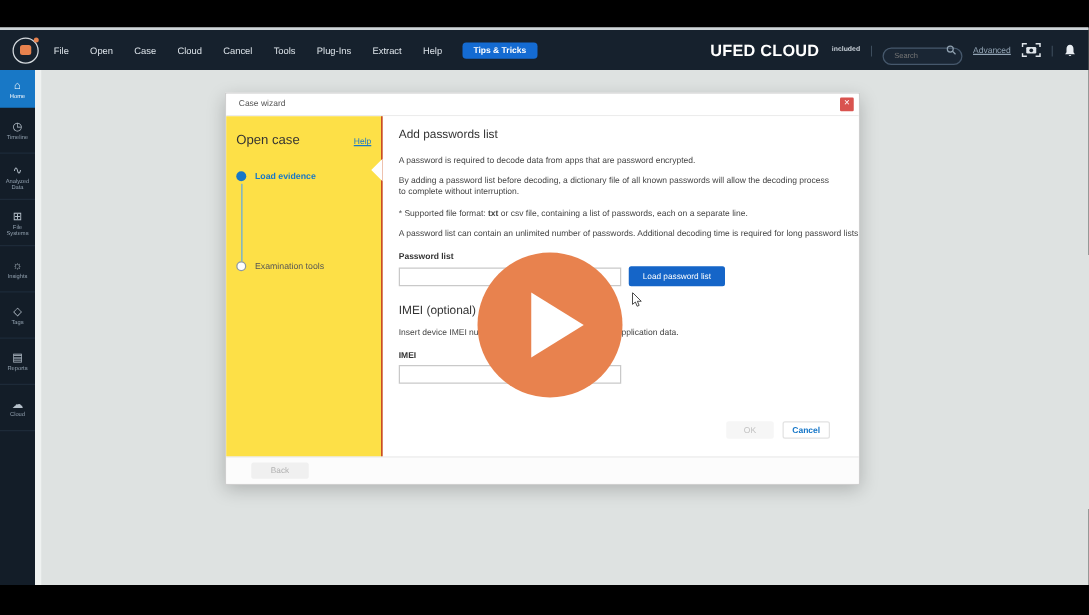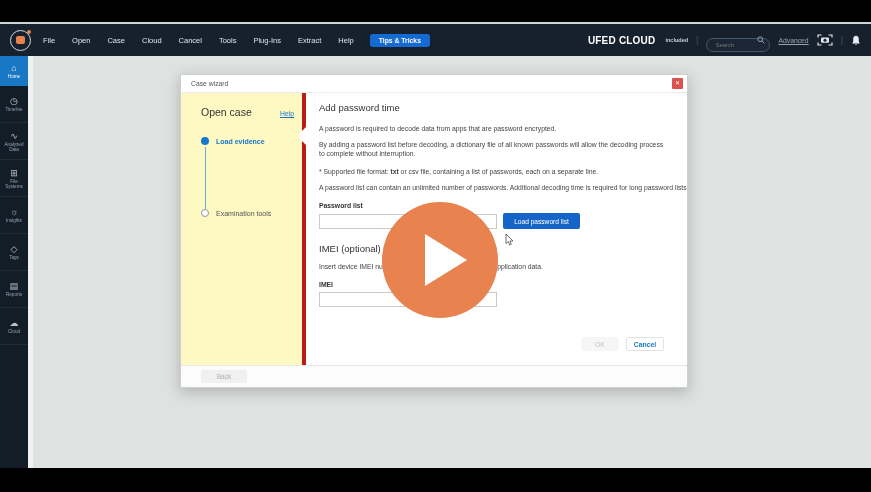--- a/index.html
+++ b/index.html
@@ -16,21 +16,21 @@
 
   
   .menubar{position:absolute;left:0;top:2px;width:100%;height:32px;background:#16212d;display:flex;align-items:center;padding:0 10px;}
   .logo{position:relative;width:21px;height:21px;border:1.5px solid #d5dade;border-radius:50%;display:flex;align-items:center;justify-content:center;margin-right:12px;flex:0 0 auto;}
   .logo-core{width:9px;height:8px;background:#e8824e;border-radius:2px;}
   .logo-dot{position:absolute;right:-1px;top:-1px;width:4px;height:4px;background:#e8824e;border-radius:50%;}
   .menus{display:flex;gap:17px;}
   .menu-item{font-size:7.5px;color:#dde4ea;cursor:default;}
   .tips-btn{margin-left:16px;background:#146bd2;color:#fff;font-size:6.8px;font-weight:bold;padding:3px 9px;border-radius:3px;}
   .right-cluster{margin-left:auto;display:flex;align-items:center;gap:8px;}
-  .brand{font-size:10px;font-weight:bold;color:#fff;letter-spacing:.2px;}
+  .brand{font-size:13px;font-weight:bold;color:#fff;letter-spacing:.2px;}
   .brand-suffix{font-size:5.5px;font-weight:bold;color:#c8d0d8;margin-left:2px;}
   .vsep{color:#415262;font-size:9px;}
   .search-pill{position:relative;width:64px;height:14px;}
   .search-pill input{width:100%;height:100%;border:1px solid #46586c;border-radius:7px;background:#1a2634;color:#8fa0af;font-size:6px;padding:0 14px 0 8px;outline:none;}
   .search-glyph{position:absolute;right:5px;top:3px;}
   .advanced{font-size:6.8px;color:#93a5b5;text-decoration:underline;}
   .bell-wrap,.cam-wrap{display:flex;align-items:center;}
 
   
   .sidebar{position:absolute;left:0;top:34px;width:28px;height:412px;background:#131d28;}
@@ -45,21 +45,21 @@
   .main{position:absolute;left:28px;top:34px;right:0;bottom:0;background:#dee2e1;}
   .main-strip{position:absolute;left:0;top:0;width:5px;bottom:0;background:#eff2f1;}
 
   
   .dialog{position:absolute;left:180px;top:74px;width:508px;height:314px;background:#fff;border:1px solid #cfcfcf;box-shadow:0 4px 14px rgba(0,0,0,.22);z-index:20;display:flex;flex-direction:column;}
   .dlg-titlebar{height:18px;display:flex;align-items:center;justify-content:space-between;padding:0 4px 0 10px;border-bottom:1px solid #ececec;background:#fff;}
   .dlg-title{font-size:6.8px;color:#555;}
   .dlg-close{width:11px;height:11px;background:#d9534f;color:#fff;font-size:6px;line-height:11px;text-align:center;border-radius:1px;cursor:pointer;}
   .dlg-body{flex:1;display:flex;position:relative;min-height:0;}
 
-  .dlg-panel{width:125px;background:#fef9c3;border-right:4px solid #b91c1c;padding:13px 8px 0 20px;position:relative;}
+  .dlg-panel{width:125px;background:#fde047;border-right:1px solid #b91c1c;padding:13px 8px 0 8px;position:relative;}
   .panel-head{display:flex;justify-content:space-between;align-items:baseline;}
   .panel-title{font-size:10.5px;color:#333;}
   .help-link{font-size:6.8px;color:#1777c8;text-decoration:underline;}
   .steps{position:relative;margin-top:18px;}
   .connector{position:absolute;left:4px;top:11px;width:1px;height:62px;background:#63abe2;}
   .step-row{display:flex;align-items:center;gap:7px;height:10px;}
   .step-row.second{margin-top:62px;}
   .step-dot{width:8px;height:8px;border-radius:50%;flex:0 0 auto;}
   .step-dot.active{background:#1777c8;}
   .step-dot.inactive{background:#fff;border:1px solid #8c99a5;}
@@ -210,21 +210,21 @@
             <span class="step-label active">Load evidence</span>
           </div>
           <div class="step-row second">
             <span class="step-dot inactive"></span>
             <span class="step-label">Examination tools</span>
           </div>
         </div>
       </div>
       <div class="notch"></div>
       <div class="dlg-content">
-        <div class="content-heading">Add password time</div>
+        <div class="content-heading">Add passwords list</div>
         <div class="para p-intro">A password is required to decode data from apps that are password encrypted.</div>
         <div class="para wrap p-desc">By adding a password list before decoding, a dictionary file of all known passwords will allow the decoding process to complete without interruption.</div>
         <div class="para p-format"><span>* Supported file format: </span><span class="bold-inline">txt</span><span> or csv file, containing a list of passwords, each on a separate line.</span></div>
         <div class="para p-note">A password list can contain an unlimited number of passwords. Additional decoding time is required for long password lists.</div>
         <div class="field-label">Password list</div>
         <div class="field-row">
           <input class="text-input" type="text" value="" style="">
           <button class="load-btn">Load password list</button>
         </div>
         <div class="imei-heading">IMEI (optional)</div>

